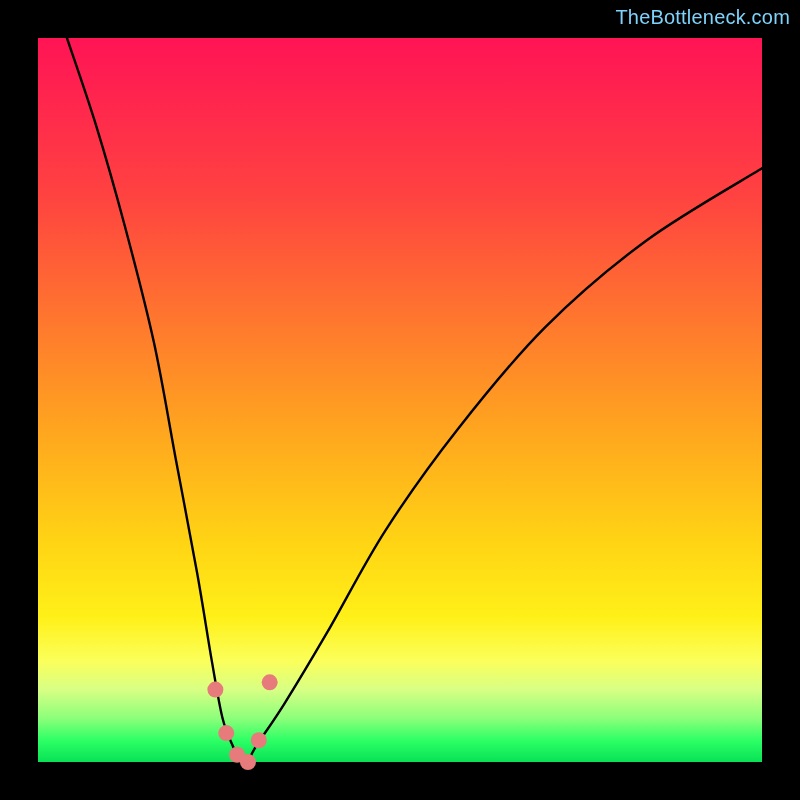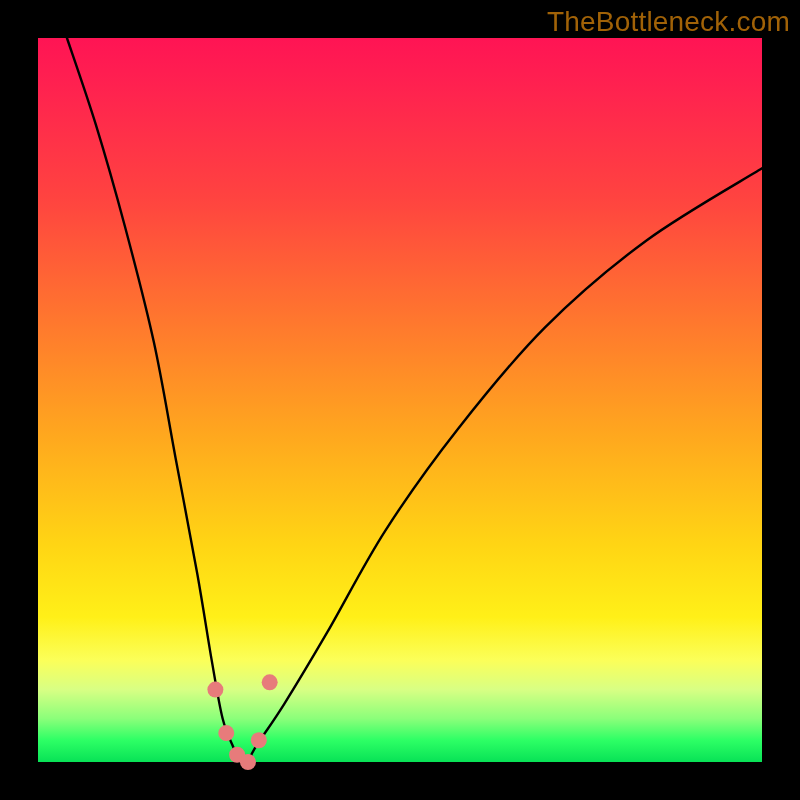--- a/index.html
+++ b/index.html
@@ -38,22 +38,22 @@
       #d8ff84 90%,
       #8bff7a 94%,
       #2dff65 97%,
       #08e256 100%
     );
   }
   .watermark {
     position: absolute;
     top: 6px;
     right: 10px;
-    color: #a16207;
-    font-size: 28px;
+    color: #7dd3fc;
+    font-size: 20px;
     font-weight: 400;
     letter-spacing: 0.2px;
   }
   svg.curve {
     position: absolute;
     left: 0;
     top: 0;
     width: 724px;
     height: 724px;
     overflow: visible;

